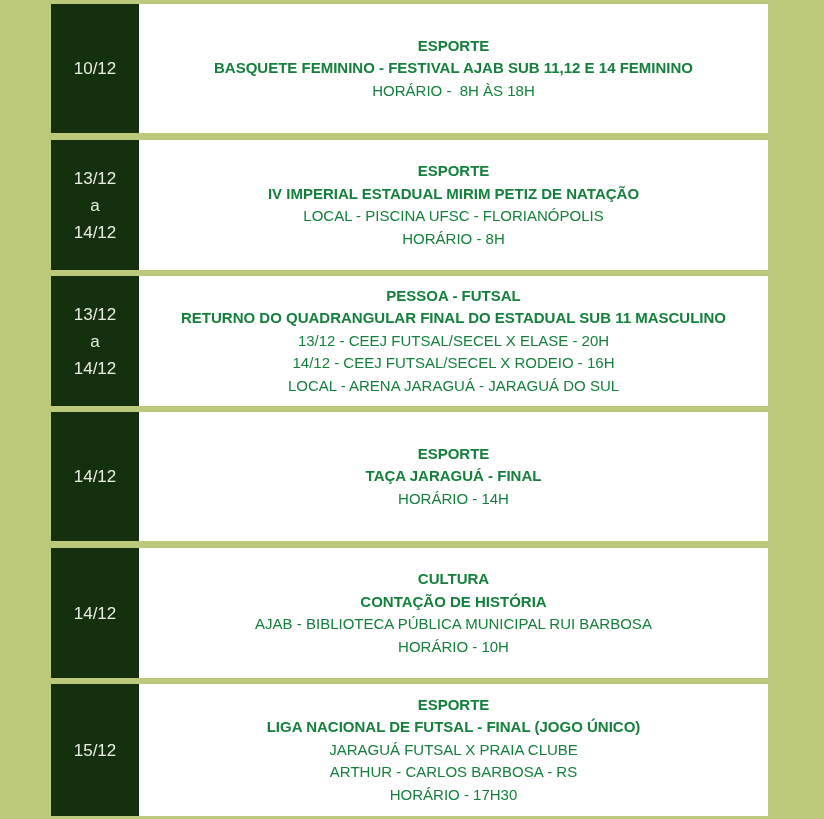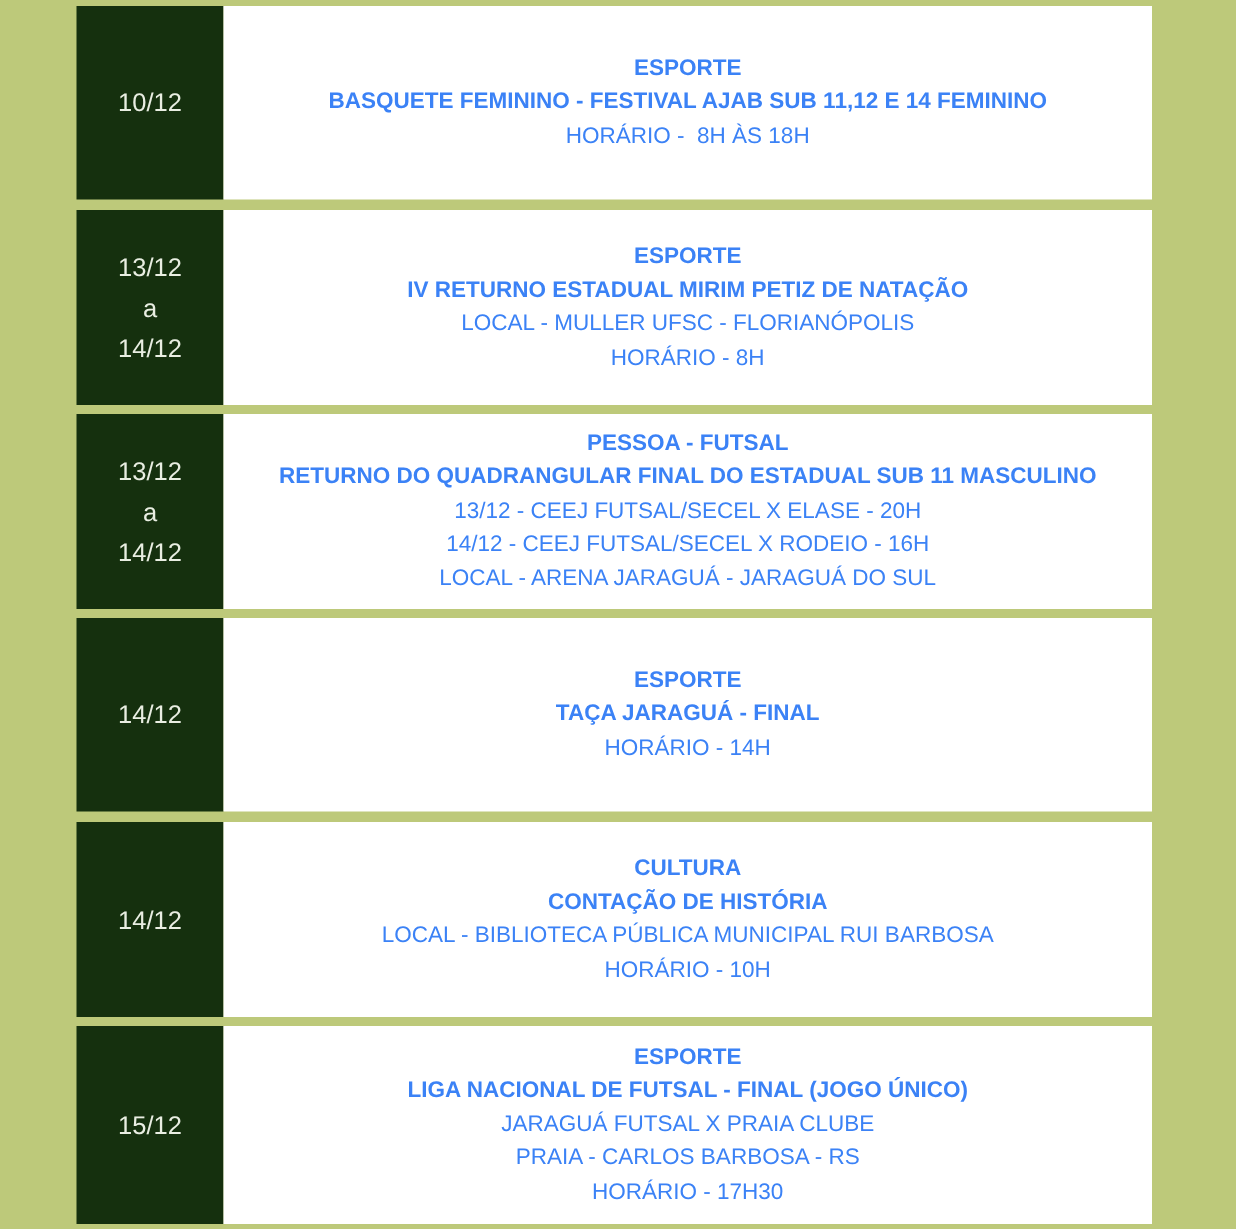--- a/index.html
+++ b/index.html
@@ -7,26 +7,26 @@
     width: 824px; height: 819px; overflow: hidden;
     background: #bdc97a;
     font-family: "Liberation Sans", sans-serif;
     position: relative;
   }
   .row {
     position: absolute; left: 51px; width: 717px;
     display: flex;
   }
   .date-cell {
-    width: 98px; background: #15300e; color: #e9eee2;
+    width: 88px; background: #15300e; color: #e9eee2;
     display: flex; flex-direction: column; align-items: center; justify-content: center;
     font-size: 17px; line-height: 27px;
   }
   .info-cell {
-    flex: 1; background: #ffffff; color: #3b82f6;
+    flex: 1; background: #ffffff; color: #15803d;
     display: flex; flex-direction: column; align-items: center; justify-content: center;
     font-size: 15px; line-height: 22.5px; text-align: center;
   }
   .cat, .title { font-weight: bold; }
   .line { white-space: pre; }
 </style>
 </head>
 <body>
 
 <div class="row" style="top:4px;height:129px;">
@@ -41,22 +41,22 @@
 </div>
 
 <div class="row" style="top:140px;height:130px;">
   <div class="date-cell">
     <span>13/12</span>
     <span>a</span>
     <span>14/12</span>
   </div>
   <div class="info-cell">
     <span class="cat">ESPORTE</span>
-    <span class="title">IV RETURNO ESTADUAL MIRIM PETIZ DE NATAÇÃO</span>
-    <span class="line">LOCAL - MULLER UFSC - FLORIANÓPOLIS</span>
+    <span class="title">IV IMPERIAL ESTADUAL MIRIM PETIZ DE NATAÇÃO</span>
+    <span class="line">LOCAL - PISCINA UFSC - FLORIANÓPOLIS</span>
     <span class="line">HORÁRIO - 8H</span>
   </div>
 </div>
 
 <div class="row" style="top:276px;height:130px;">
   <div class="date-cell">
     <span>13/12</span>
     <span>a</span>
     <span>14/12</span>
   </div>
@@ -80,29 +80,29 @@
   </div>
 </div>
 
 <div class="row" style="top:548px;height:130px;">
   <div class="date-cell">
     <span>14/12</span>
   </div>
   <div class="info-cell">
     <span class="cat">CULTURA</span>
     <span class="title">CONTAÇÃO DE HISTÓRIA</span>
-    <span class="line">LOCAL - BIBLIOTECA PÚBLICA MUNICIPAL RUI BARBOSA</span>
+    <span class="line">AJAB - BIBLIOTECA PÚBLICA MUNICIPAL RUI BARBOSA</span>
     <span class="line">HORÁRIO - 10H</span>
   </div>
 </div>
 
 <div class="row" style="top:684px;height:132px;">
   <div class="date-cell">
     <span>15/12</span>
   </div>
   <div class="info-cell">
     <span class="cat">ESPORTE</span>
     <span class="title">LIGA NACIONAL DE FUTSAL - FINAL (JOGO ÚNICO)</span>
     <span class="line">JARAGUÁ FUTSAL X PRAIA CLUBE</span>
-    <span class="line">PRAIA - CARLOS BARBOSA - RS</span>
+    <span class="line">ARTHUR - CARLOS BARBOSA - RS</span>
     <span class="line">HORÁRIO - 17H30</span>
   </div>
 </div>
 
 </body></html>

